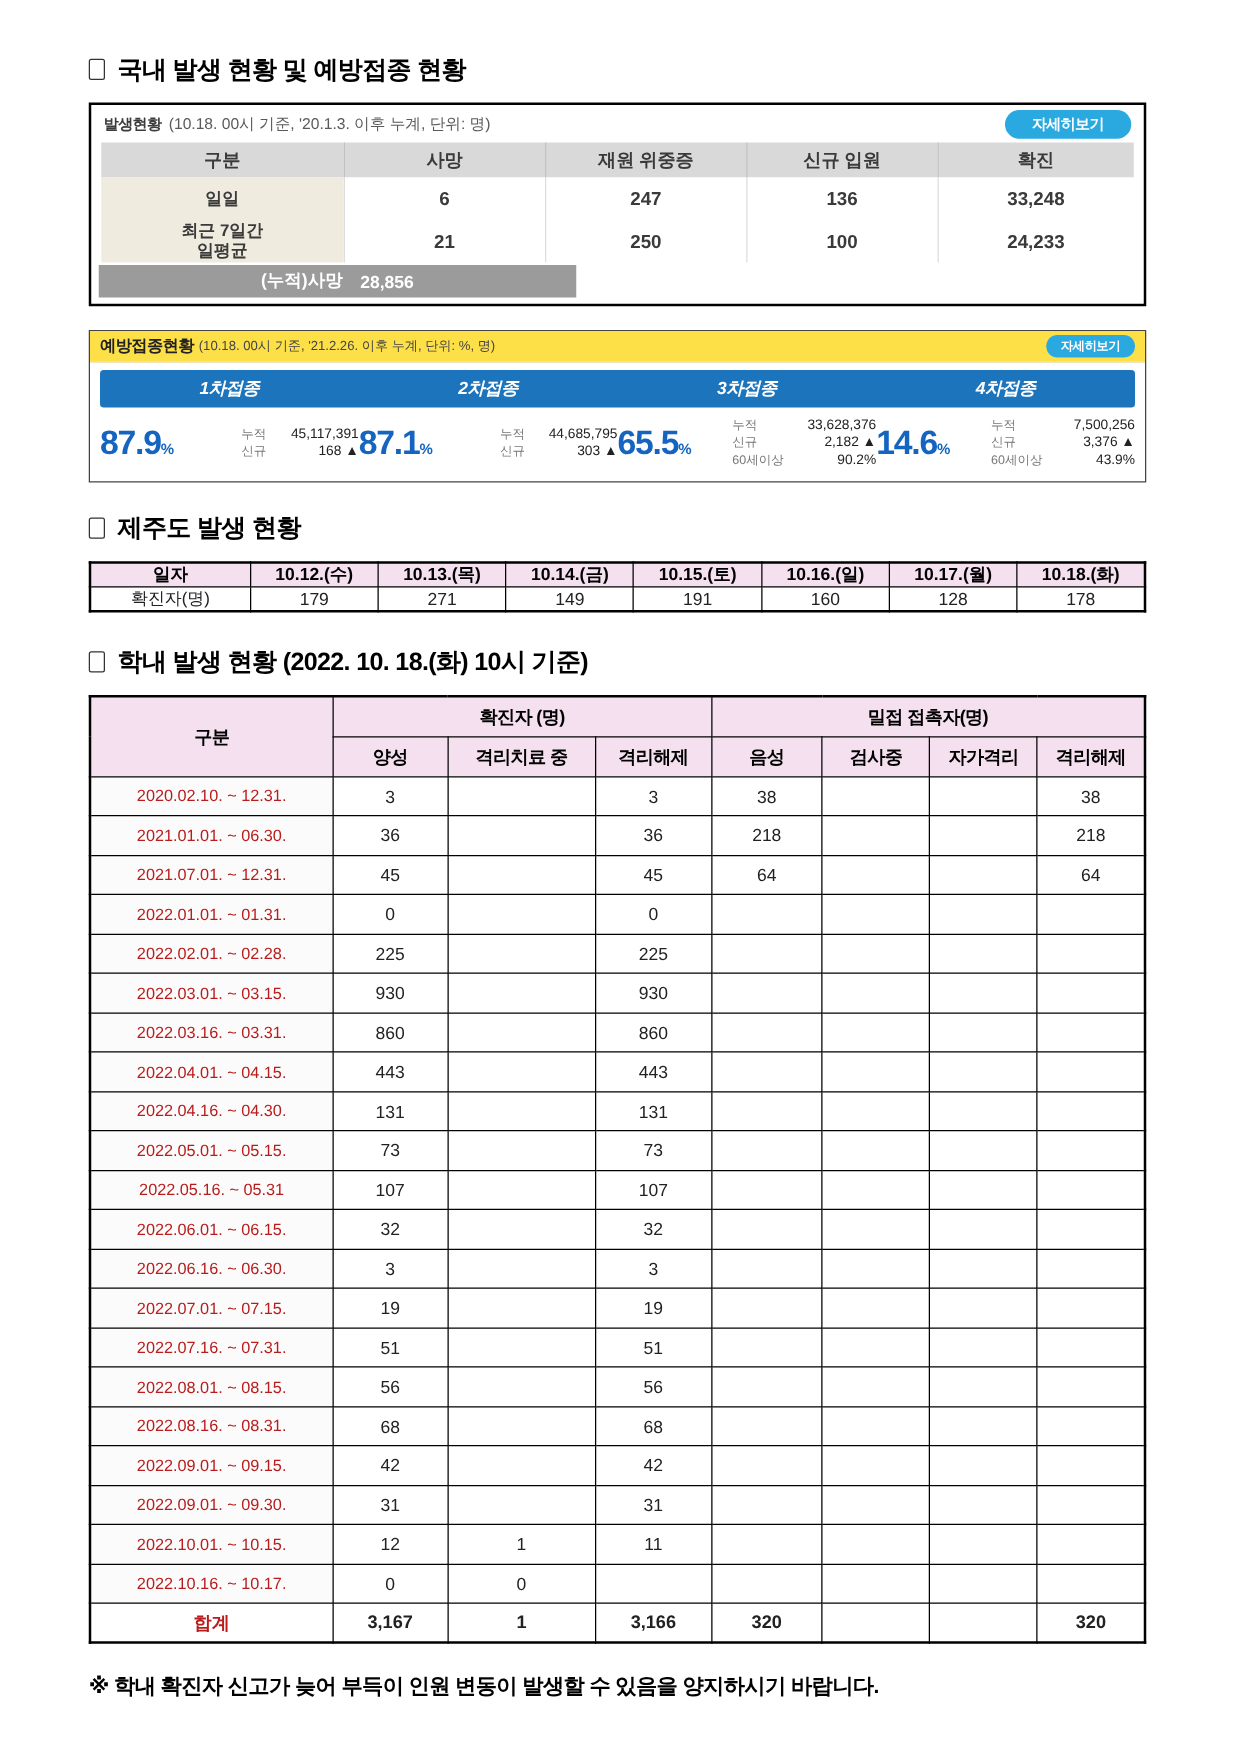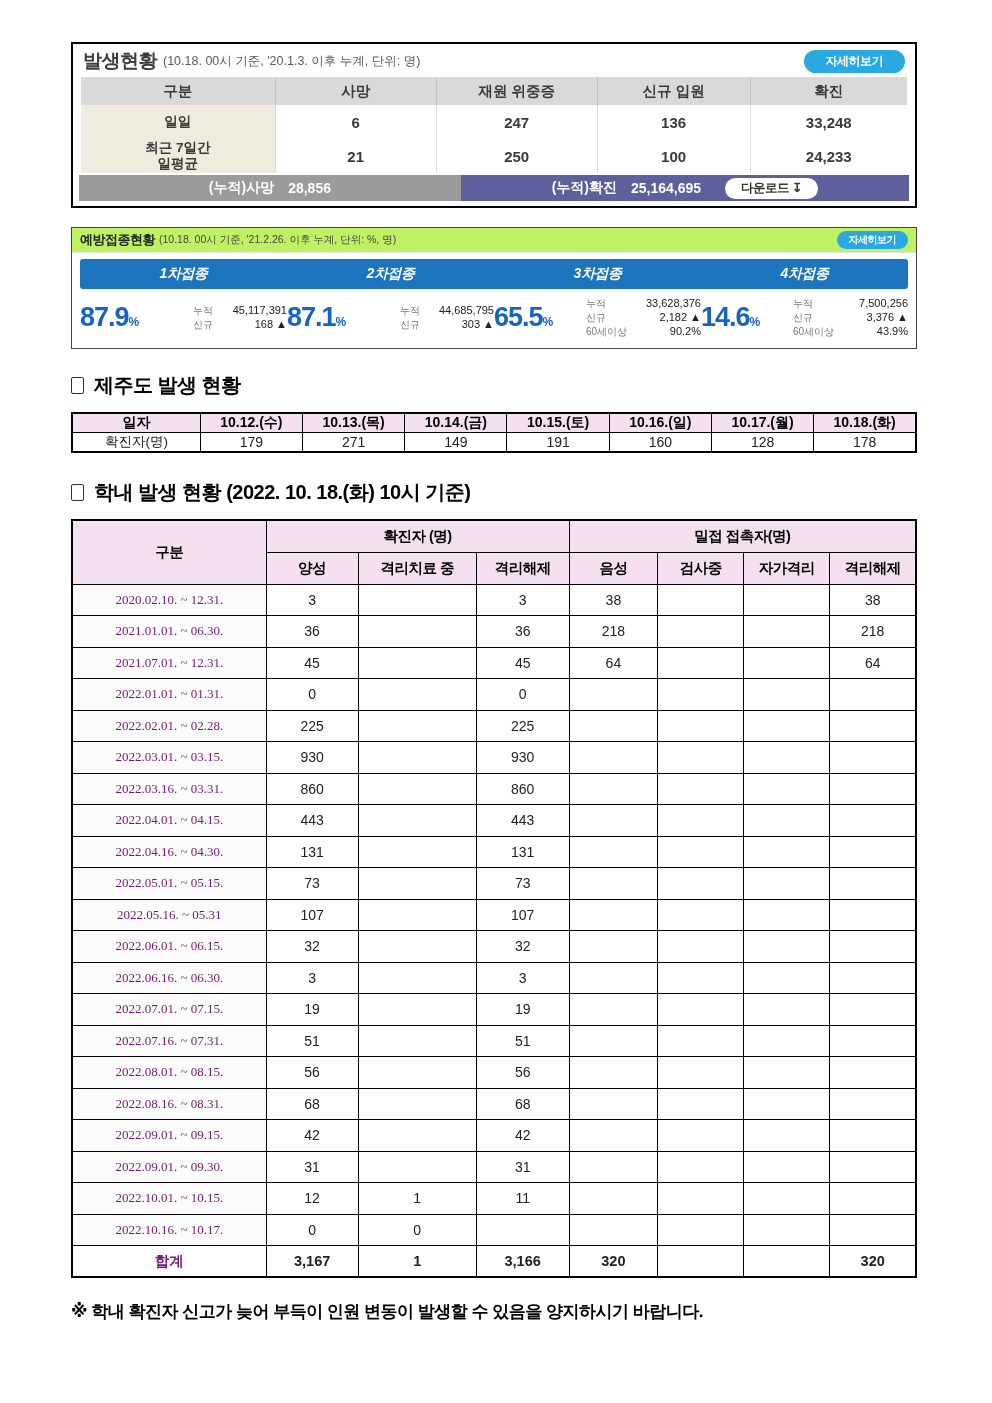--- a/index.html
+++ b/index.html
@@ -11,38 +11,38 @@
   }
   .content { position: absolute; left: 71px; top: 42px; width: 846px; }
 
   
   .sec-title { display:flex; align-items:center; gap:10px; font-size:20px; font-weight:bold; color:#000; letter-spacing:-0.5px; margin-bottom:13px; }
   .chk { display:inline-block; width:13px; height:17px; border:1.8px solid #333; border-radius:2px; flex:0 0 auto; }
 
   
   .panel1 { border:2px solid #000; margin-bottom:19px; background:#fff; }
   .panel1-head { display:flex; align-items:center; padding:4px 10px 3px; }
-  .panel1-title { font-size:19px; font-weight:bold; color:#3c3c3c; letter-spacing:-0.5px; }
+  .panel1-title { font-size:12px; font-weight:bold; color:#3c3c3c; letter-spacing:-0.5px; }
   .panel1-sub { font-size:12.5px; color:#5a5a5a; margin-left:6px; }
   .pill-blue { margin-left:auto; background:#29a9e0; color:#fff; font-size:12px; font-weight:bold; border:none; border-radius:12px; padding:3px 22px; letter-spacing:-0.5px; cursor:pointer; }
   .panel1-tablewrap { padding:0 8px; }
   table.dom { width:100%; border-collapse:collapse; table-layout:fixed; }
   table.dom th { background:#d9d9d9; font-size:14.5px; font-weight:bold; color:#3a3a3a; height:28px; border-left:1px solid #c2c2c2; }
   table.dom th:first-child { border-left:none; }
   table.dom td { text-align:center; font-size:15px; font-weight:bold; color:#3a3a3a; height:34px; border-left:1px solid #ddd; background:#fff; }
   table.dom td.rowlabel { background:#f0ebdf; font-size:13.5px; white-space:pre-line; line-height:1.15; border-left:none; }
   .dom-c0{width:23.5%}.dom-c1{width:19.5%}.dom-c2{width:19.5%}.dom-c3{width:18.5%}.dom-c4{width:19%}
   .panel1-foot { display:flex; height:26px; margin:2px 6px 5px; font-size:14px; font-weight:bold; color:#fff; }
   .foot-death { flex:0 0 46%; background:#9b9b9b; display:flex; align-items:center; justify-content:center; gap:14px; }
   .foot-conf  { flex:1; background:#5e609e; display:flex; align-items:center; justify-content:center; gap:14px; }
   .pill-dl { background:#fff; color:#333; font-size:12.5px; font-weight:bold; border:none; border-radius:11px; padding:2px 16px; margin-left:10px; letter-spacing:-0.5px; cursor:pointer; }
 
   
   .panel2 { border:1px solid #444; margin-bottom:23px; }
-  .panel2-head { display:flex; align-items:center; background:#bef264; padding:3px 8px; border-bottom:1px solid #e0e0dc; }
+  .panel2-head { display:flex; align-items:center; background:#fde047; padding:3px 8px; border-bottom:1px solid #e0e0dc; }
   .panel2-title { font-size:13px; font-weight:bold; color:#222; letter-spacing:-0.5px; }
   .panel2-sub { font-size:10.5px; color:#444; margin-left:4px; }
   .pill-blue.sm { font-size:10px; padding:2px 12px; border-radius:9px; }
   .vax-bar { display:flex; background:#1b74bc; border-radius:3px; margin:6px 8px 0; height:30px;font-style:italic; }
   .vax-bar .cell { flex:1; display:flex; align-items:center; justify-content:center; color:#fff; font-size:14px; font-weight:bold; letter-spacing:-0.5px; }
   .vax-stats { display:flex; padding:8px 8px 10px; }
   .dose { flex:1; display:flex; align-items:center; justify-content:space-between; gap:9px; }
   .dose-pct { font-size:27px; font-weight:bold; color:#1565c0; letter-spacing:-1px; }
   .dose-pctsign { font-size:12px; font-weight:bold; color:#1565c0; }
   .dose-lines { display:grid; grid-template-columns:auto auto; column-gap:12px; row-gap:1px; }
@@ -56,33 +56,37 @@
   table.jeju th { background:#f4e0ef; font-size:14px; font-weight:bold; color:#000; }
   table.jeju td { font-size:14px; color:#222; background:#fff; }
   table.jeju td:first-child { font-size:13.5px; }
   .jeju-c0 { width:15.2%; }
 
   
   table.school { width:100%; border-collapse:collapse; table-layout:fixed; border:2px solid #000; margin-bottom:22px; }
   table.school th, table.school td { border:1px solid #000; text-align:center; }
   table.school th { background:#f4e0ef; font-size:14.5px; font-weight:bold; color:#000; height:32px; letter-spacing:-0.5px; }
   table.school td { background:#fff; font-size:14px; color:#222; height:31.5px; }
-  table.school td:first-child { font-size:13px; color:#701a75; background:#fbfbfb;font-family:Liberation Serif, serif; }
+  table.school td:first-child { font-size:13px; color:#b91c1c; background:#fbfbfb; }
   table.school tr.total-row td { font-weight:bold; background:#fff; font-size:14.5px; }
   .sch-c0{width:23%}.sch-c1{width:10.9%}.sch-c2{width:14%}.sch-c3{width:11%}
   .sch-c4{width:10.5%}.sch-c5{width:10.2%}.sch-c6{width:10.2%}.sch-c7{width:10.2%}
 
   
   .footnote { font-size:17px; font-weight:bold; color:#000; letter-spacing:-0.5px; margin-top:4px; }
 </style>
 </head>
 <body>
 
 <div class="content">
 
+  <div class="sec-title">
+    <span class="chk"></span>
+    <span>국내 발생 현황 및 예방접종 현황</span>
+  </div>
 
   <div class="panel1">
     <div class="panel1-head">
       <span class="panel1-title">발생현황</span>
       <span class="panel1-sub">(10.18. 00시 기준, '20.1.3. 이후 누계, 단위: 명)</span>
       <button class="pill-blue">자세히보기</button>
     </div>
     <div class="panel1-tablewrap">
       <table class="dom">
         <colgroup>
@@ -118,25 +122,20 @@
             <td>24,233</td>
           </tr>
         </tbody>
       </table>
     </div>
     <div class="panel1-foot">
       <div class="foot-death">
         <span>(누적)사망</span>
         <span>28,856</span>
       </div>
-      <div class="foot-conf">
-        <span>(누적)확진</span>
-        <span>25,164,695</span>
-        <button class="pill-dl"><span>다운로드</span> <span>↧</span></button>
-      </div>
     </div>
   </div>
 
   <div class="panel2">
     <div class="panel2-head">
       <span class="panel2-title">예방접종현황</span>
       <span class="panel2-sub">(10.18. 00시 기준, '21.2.26. 이후 누계, 단위: %, 명)</span>
       <button class="pill-blue sm">자세히보기</button>
     </div>
     <div class="vax-bar">

